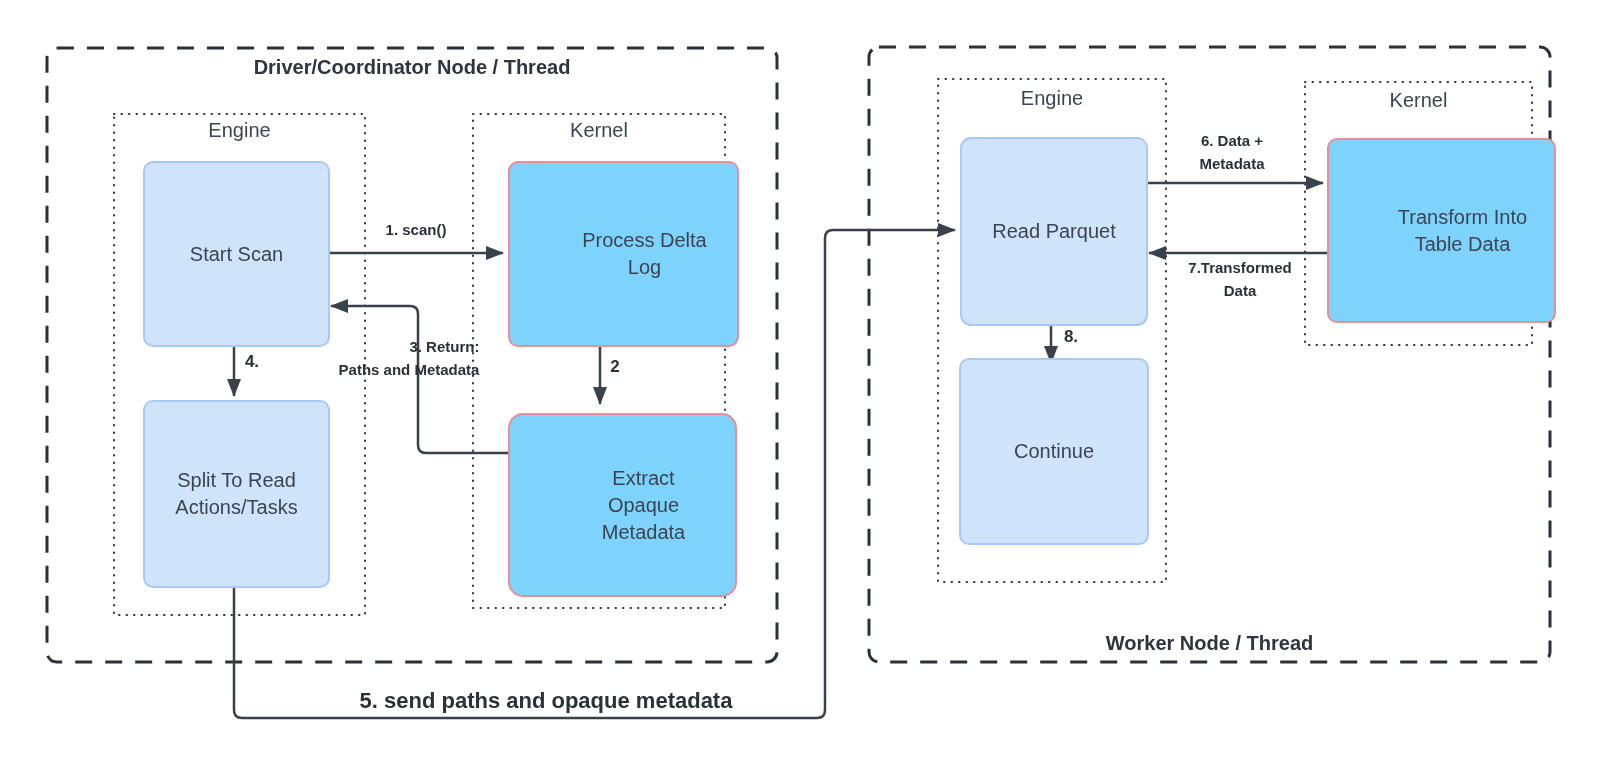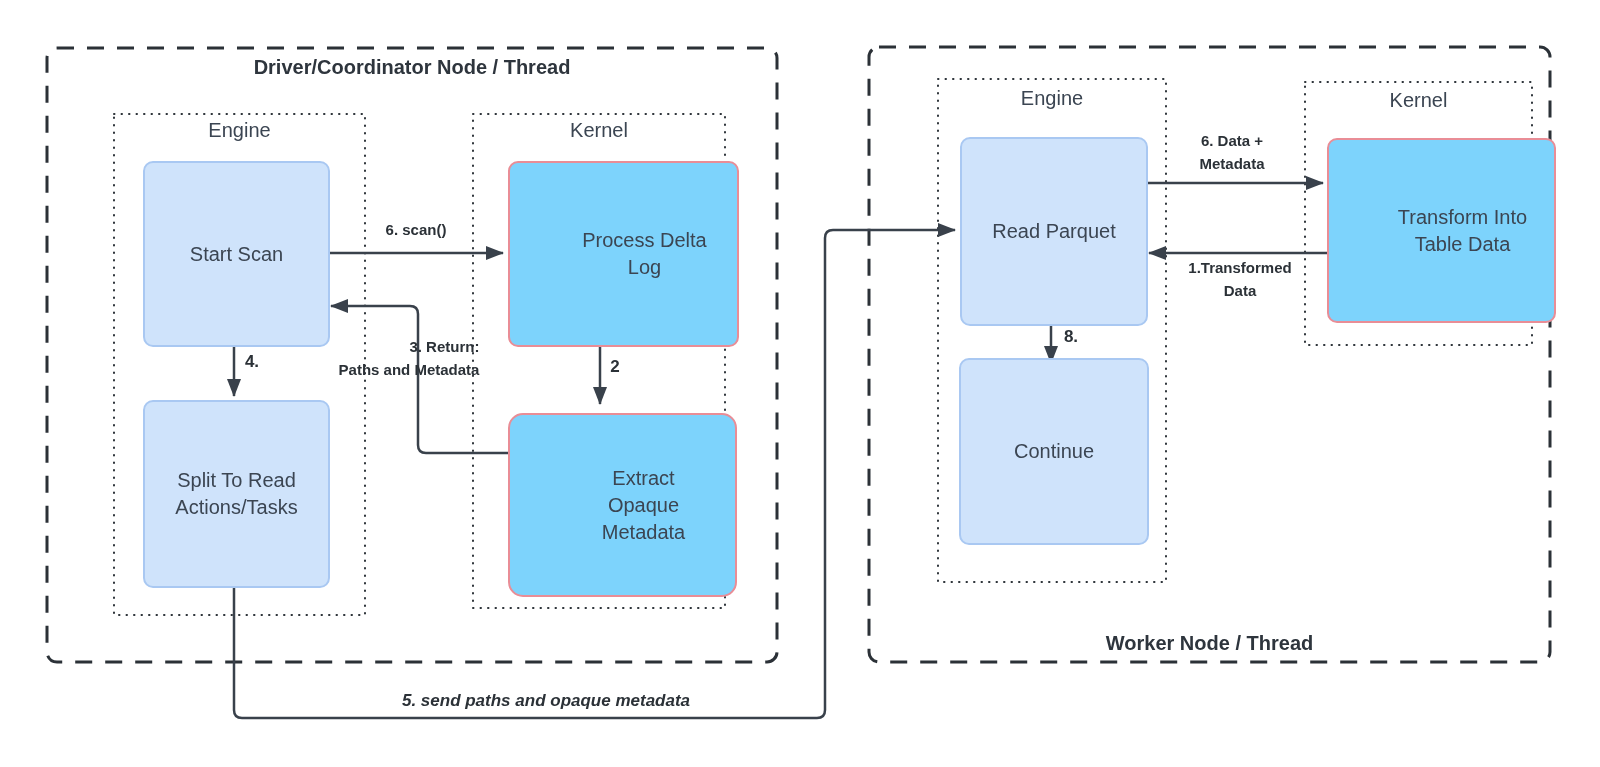--- a/index.html
+++ b/index.html
@@ -8,21 +8,21 @@
   svg.wires{position:absolute;left:0;top:0;pointer-events:none;}
   .node{position:absolute;display:flex;align-items:center;justify-content:center;
         text-align:center;border-radius:10px;border:2px solid;color:#3b4552;
         font-size:20px;line-height:27px;white-space:pre-line;}
   .node.engine{background:#cfe3fb;border-color:#a9c8f2;}
   .node.kernel{background:#7dd3fc;border-color:#e98d96;padding-left:42px;}
   .lane-label{position:absolute;text-align:center;font-size:20px;color:#3b4552;}
   .group-title{position:absolute;text-align:center;font-size:20px;font-weight:bold;color:#2e353d;}
   .edge-label{position:absolute;transform:translate(-50%,-50%);text-align:center;
               font-weight:bold;color:#2b3137;font-size:15px;line-height:23px;white-space:pre-line;}
-  .edge-label.big{font-size:17px;font-style:italic;}
+  .edge-label.big{font-size:22px;}
 </style>
 </head>
 <body>
 
 <div class="canvas">
 
   <svg class="wires" width="1600" height="767" viewBox="0 0 1600 767">
     <defs>
       <marker id="arrow" markerUnits="userSpaceOnUse" markerWidth="20" markerHeight="16" refX="17" refY="7" orient="auto">
         <path d="M0,0 L18,7 L0,14 Z" fill="#39414b"></path>
@@ -57,30 +57,30 @@
 
   <div class="node engine" style="left:143px;top:161px;width:183px;height:182px;">Start Scan</div>
   <div class="node engine" style="left:143px;top:400px;width:183px;height:184px;">Split To Read
 Actions/Tasks</div>
   <div class="node kernel" style="left:508px;top:161px;width:185px;height:182px;">Process Delta
 Log</div>
   <div class="node kernel" style="left:508px;top:413px;width:183px;height:180px;border-radius:15px;">Extract
 Opaque
 Metadata</div>
 
-  <div class="node engine" style="left:960px;top:137px;width:184px;height:185px;">Read Parquet</div>
+  <div class="node engine" style="left:960px;top:137px;width:184px;height:185px;border-radius:11px;">Read Parquet</div>
   <div class="node engine" style="left:959px;top:358px;width:186px;height:183px;text-align:center;">Continue</div>
   <div class="node kernel" style="left:1327px;top:138px;width:183px;height:181px;">Transform Into
 Table Data</div>
 
-  <div class="edge-label" style="left:416px;top:229px;">6. scan()</div>
+  <div class="edge-label" style="left:416px;top:229px;">1. scan()</div>
   <div class="edge-label" style="left:615px;top:366px;font-size:17px;">2</div>
   <div class="edge-label" style="left:409px;top:358px;text-align:right;">3. Return:
 Paths and Metadata</div>
   <div class="edge-label" style="left:252px;top:361px;font-size:17px;">4.</div>
   <div class="edge-label big" style="left:546px;top:700px;">5. send paths and opaque metadata</div>
   <div class="edge-label" style="left:1232px;top:152px;">6. Data +
 Metadata</div>
-  <div class="edge-label" style="left:1240px;top:279px;">1.Transformed
+  <div class="edge-label" style="left:1240px;top:279px;">7.Transformed
 Data</div>
   <div class="edge-label" style="left:1071px;top:336px;font-size:17px;">8.</div>
 
 </div>
 
 </body></html>

